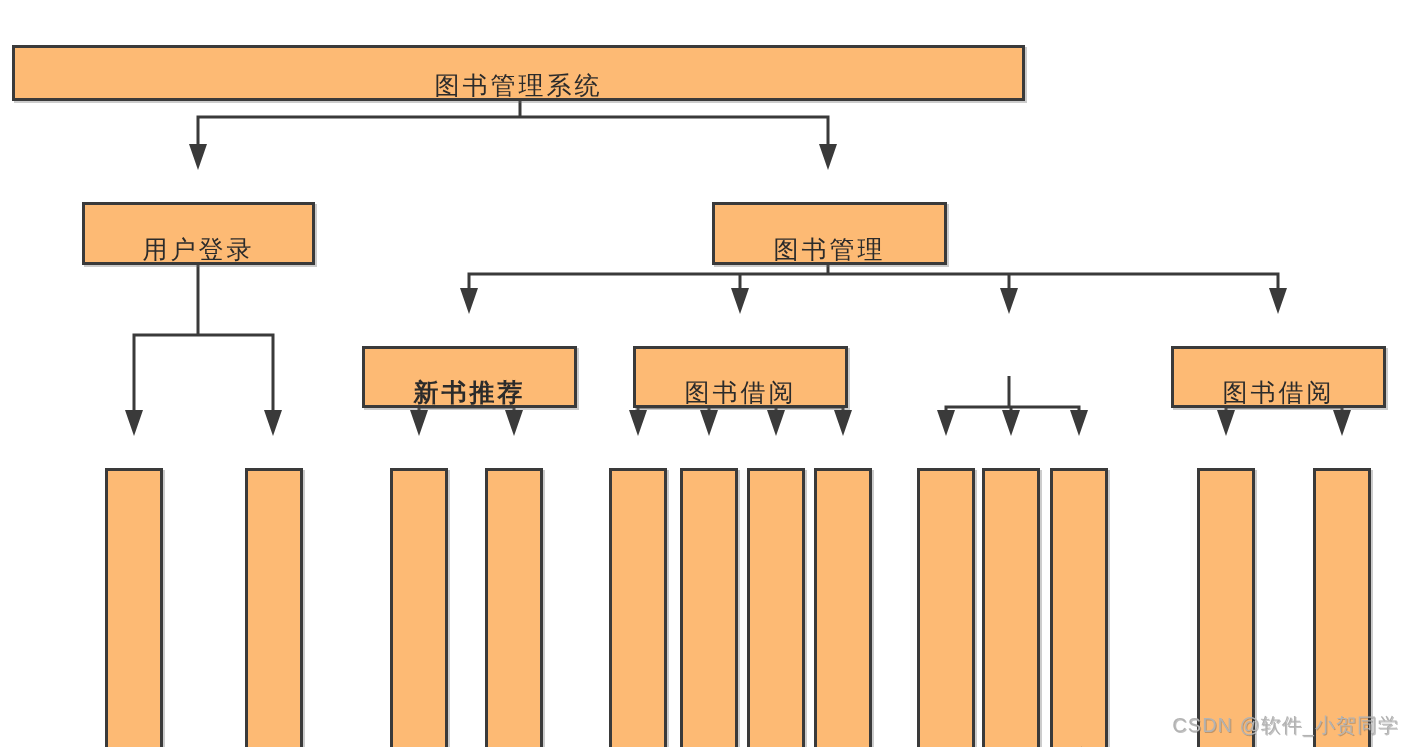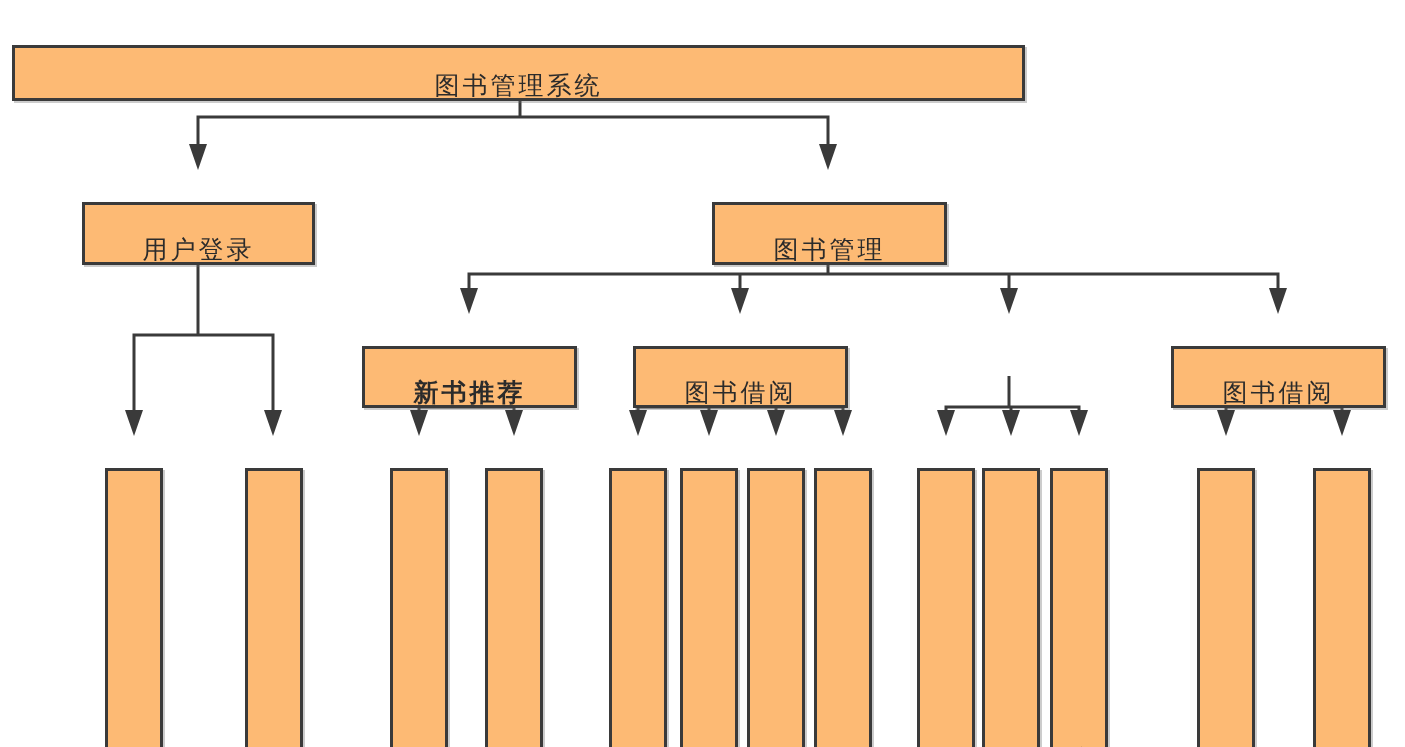--- a/index.html
+++ b/index.html
@@ -202,14 +202,15 @@
     <span class="vlabel">确认归还（管理员）</span>
   </div>
 
   <div class="node leaf l-br-add">
     <span class="vlabel">新增借阅记录</span>
   </div>
   <div class="node leaf l-br-query">
     <span class="vlabel">查询借阅记录</span>
   </div>
 
+  <div class="watermark">CSDN @软件_小贺同学</div>
 
 </div>
 
 </body></html>

